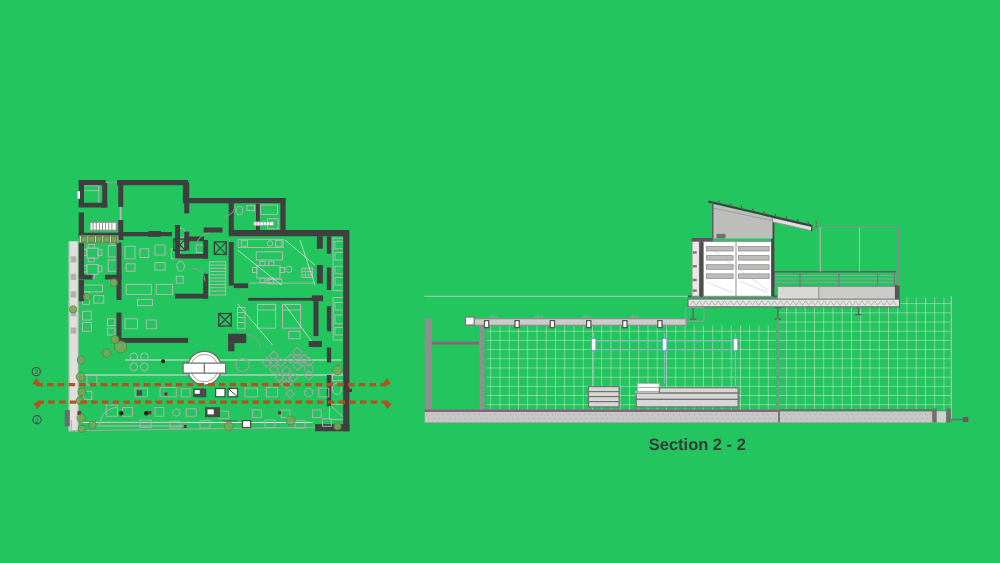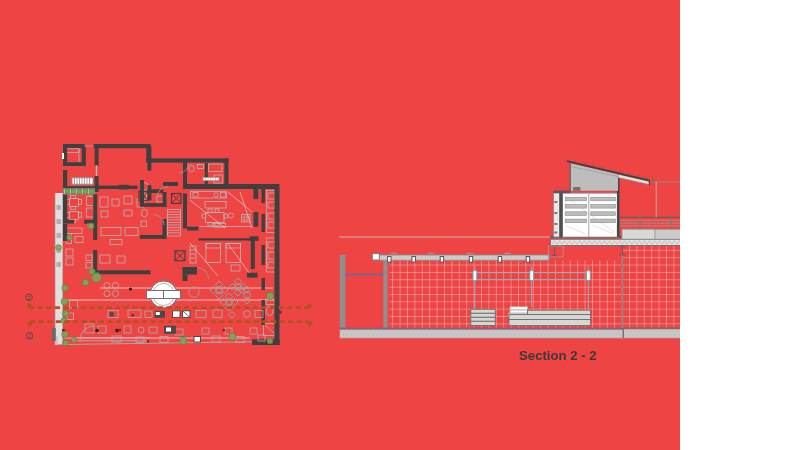--- a/index.html
+++ b/index.html
@@ -1,16 +1,16 @@
 <!DOCTYPE html>
 <html><head>
 <meta charset="utf-8">
 <style>
   html,body{margin:0;padding:0;background:#ffffff;}
-  .wrap{width:680px;height:450px;position:relative;overflow:hidden;background:#ef4444;}
+  .wrap{width:800px;height:450px;position:relative;overflow:hidden;background:#22c55e;}
   .lbl{position:absolute;left:519px;top:348px;width:200px;
        font-family:"Liberation Sans",sans-serif;font-size:13.2px;font-weight:bold;
        color:#3a3a3a;letter-spacing:0px;}
 </style>
 </head>
 <body>
 <div class="wrap">
 <svg width="800" height="450" viewBox="0 0 800 450" xmlns="http://www.w3.org/2000/svg">
 <defs>
   <pattern id="grid" width="7.4" height="7.35" patternUnits="userSpaceOnUse">

